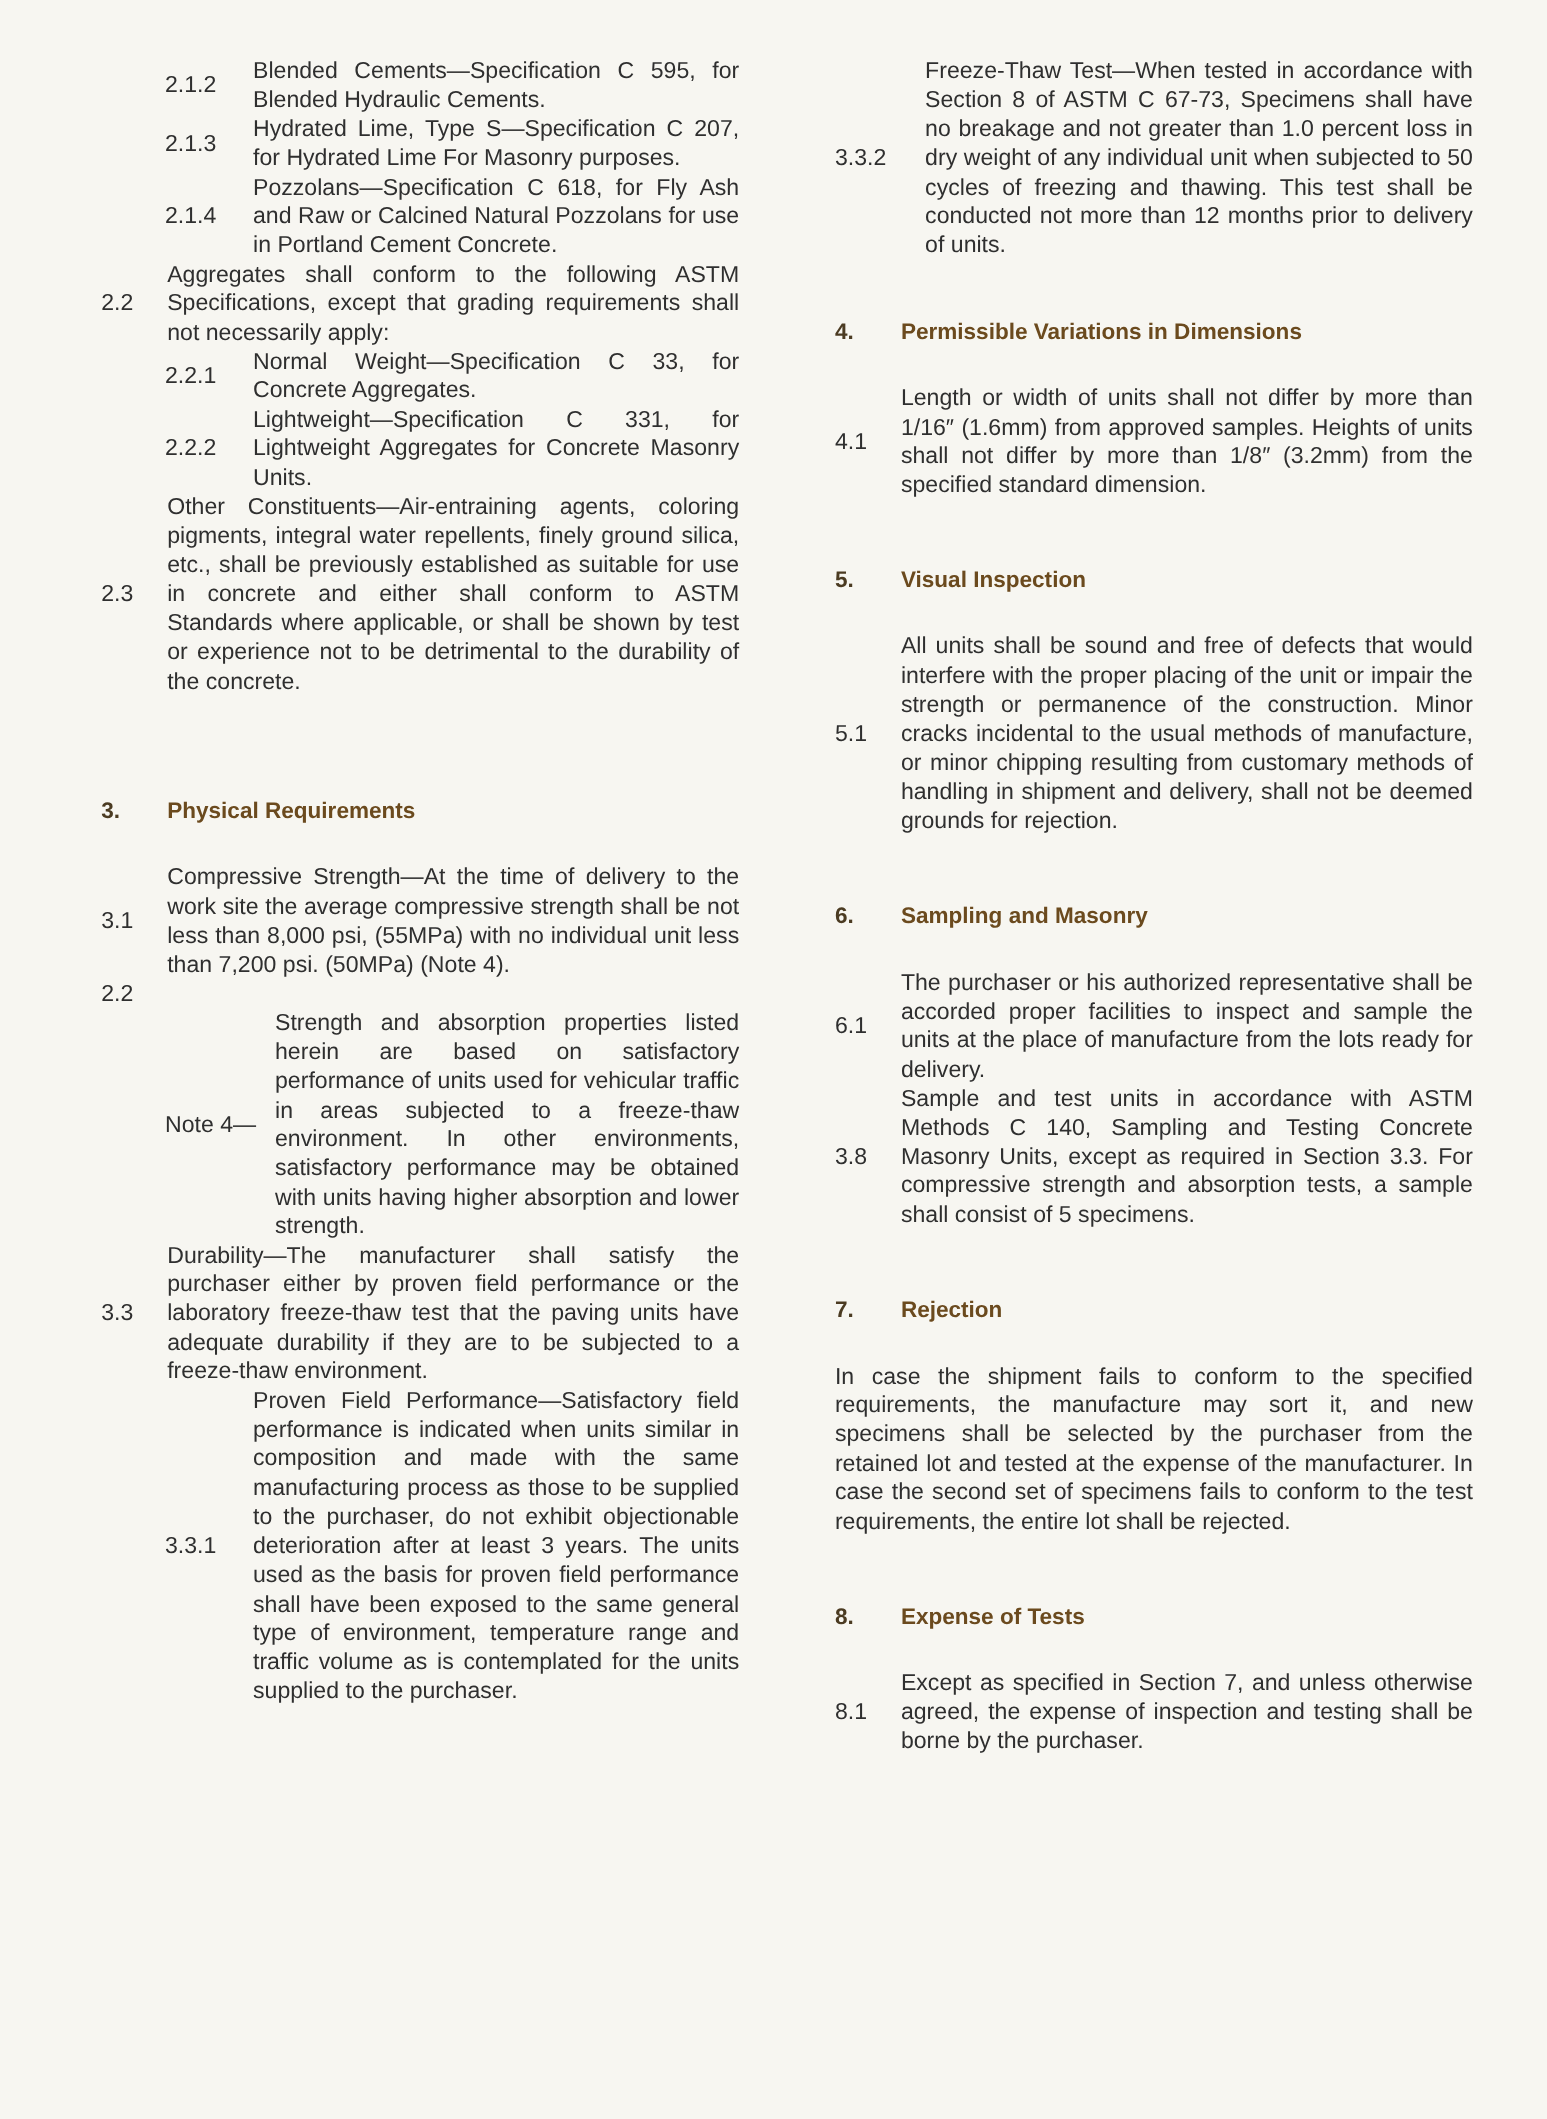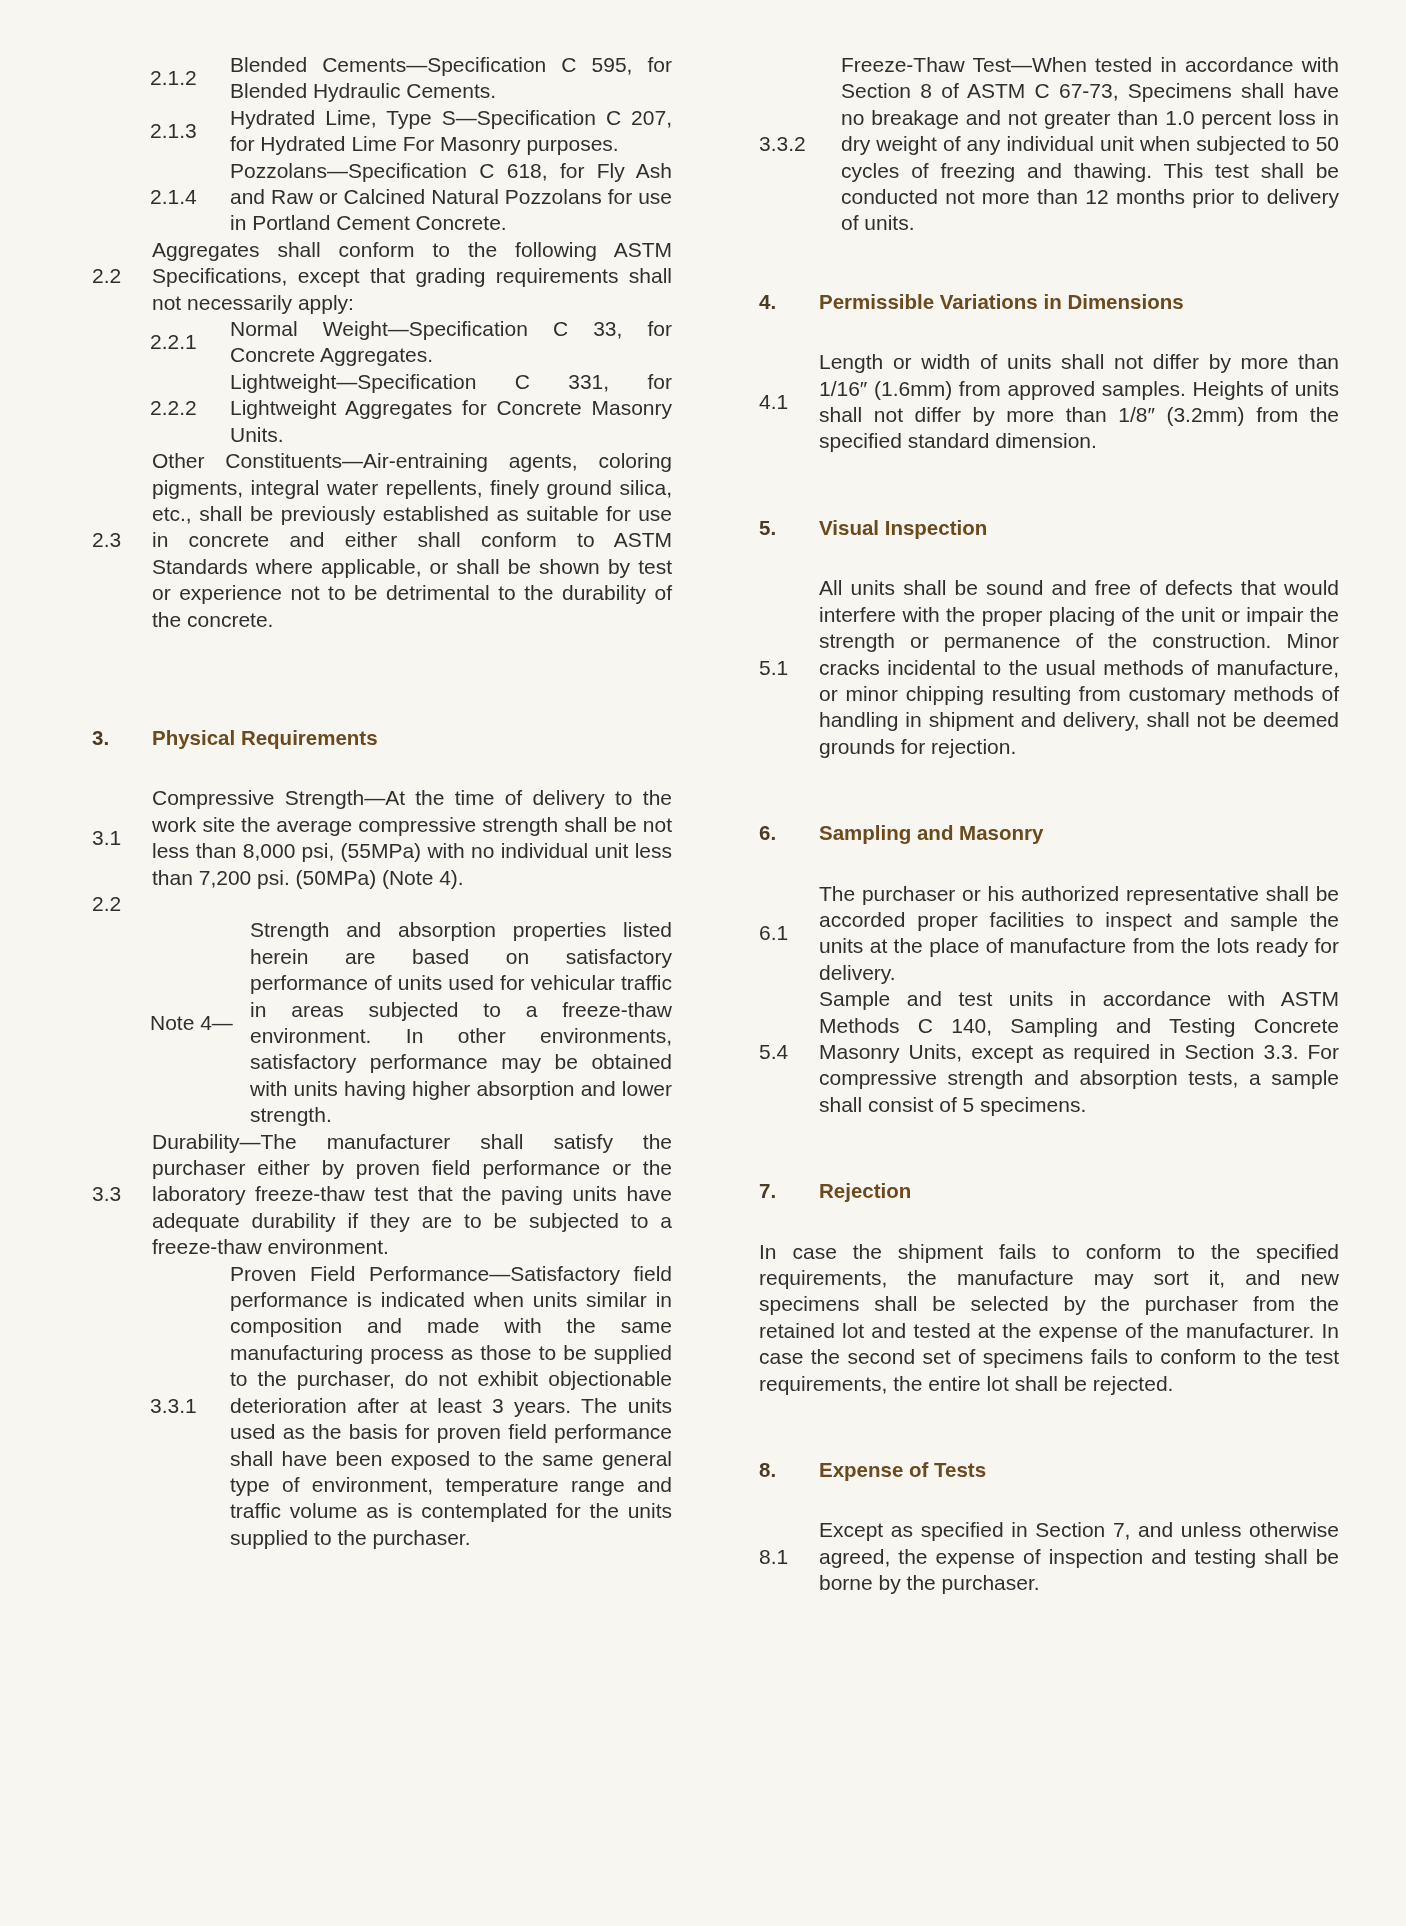--- a/index.html
+++ b/index.html
@@ -124,21 +124,21 @@
   <div class="heading">
     <span class="hnum">6.</span>
     <span>Sampling and Masonry</span>
   </div>
   <div class="gap-s"></div>
   <div class="item lvl2">
     <span class="num">6.1</span>
     <span class="txt">The purchaser or his authorized representative shall be accorded proper facilities to inspect and sample the units at the place of manufacture from the lots ready for delivery.</span>
   </div>
   <div class="item lvl2">
-    <span class="num">5.4</span>
+    <span class="num">3.8</span>
     <span class="txt">Sample and test units in accordance with ASTM Methods C 140, Sampling and Testing Concrete Masonry Units, except as required in Section 3.3. For compressive strength and absorption tests, a sample shall consist of 5 specimens.</span>
   </div>
 
   <div class="gap-xl"></div>
   <div class="heading">
     <span class="hnum">7.</span>
     <span>Rejection</span>
   </div>
   <div class="gap-s"></div>
   <div class="item lvl2">

